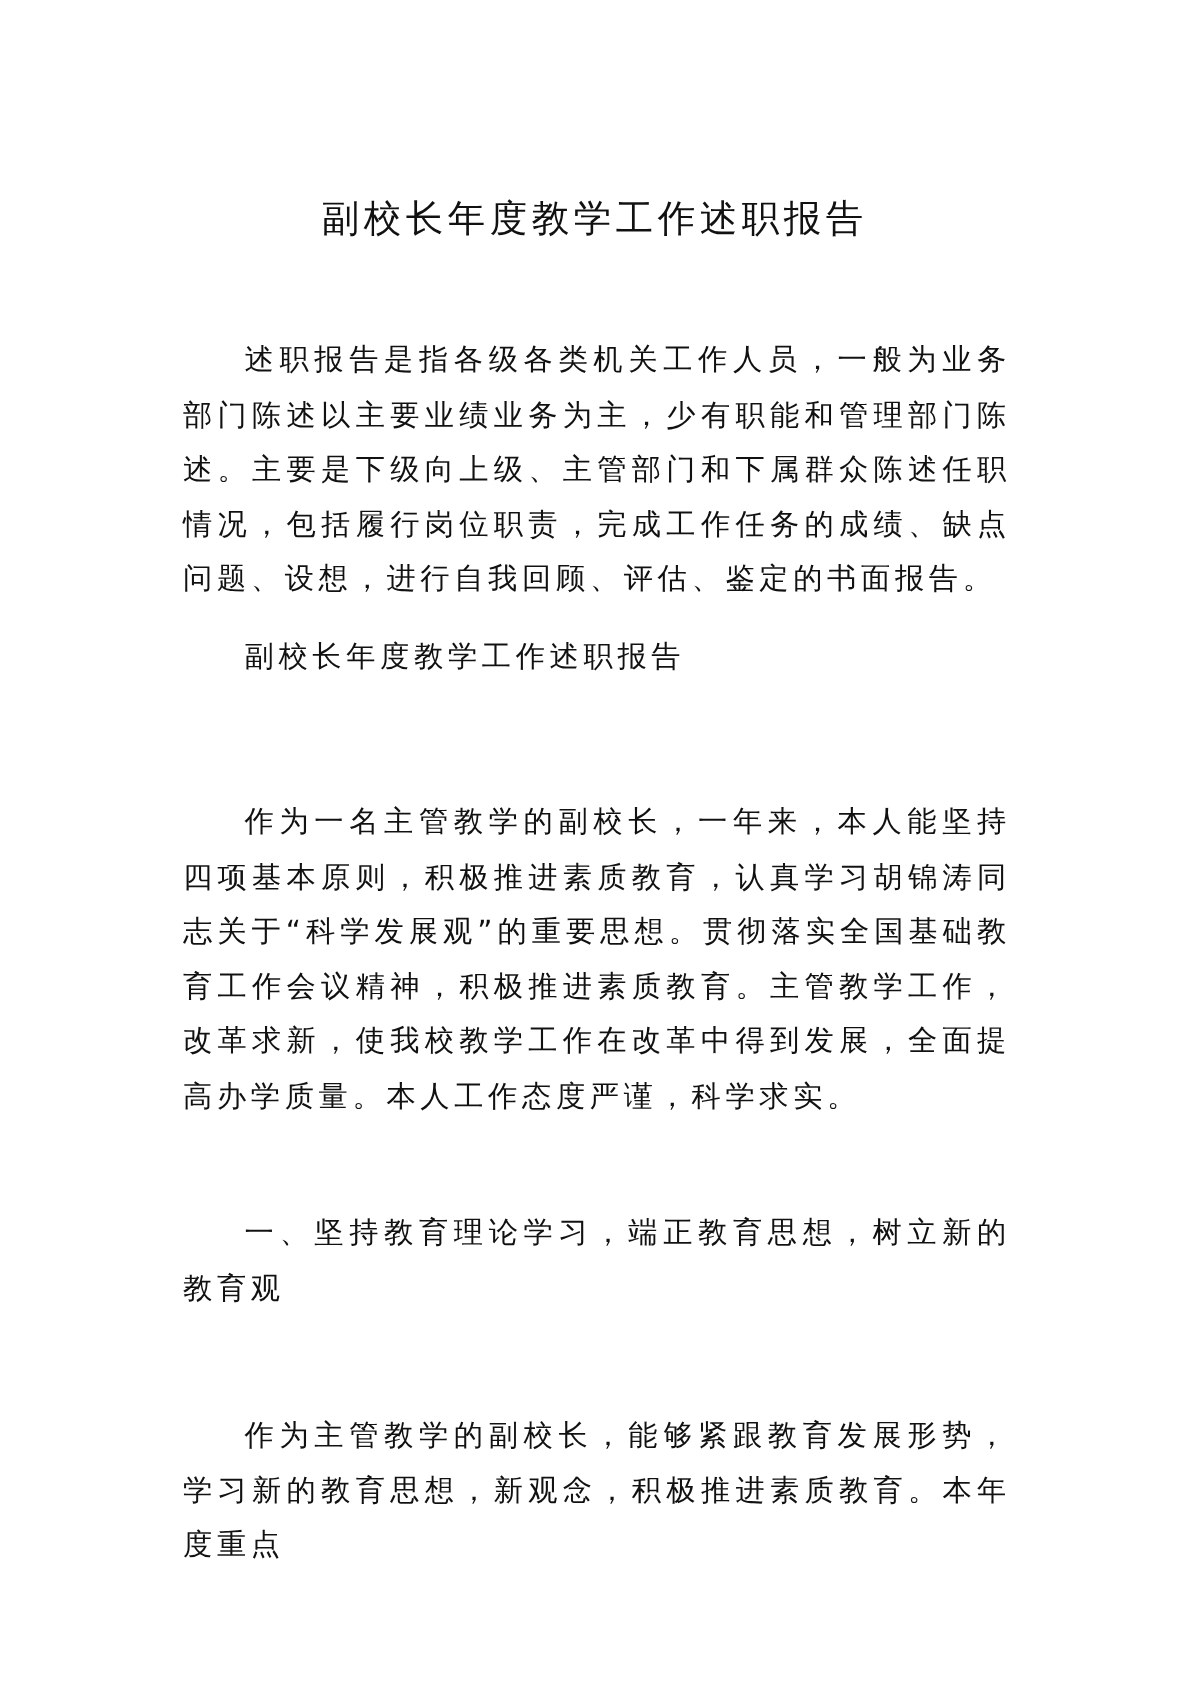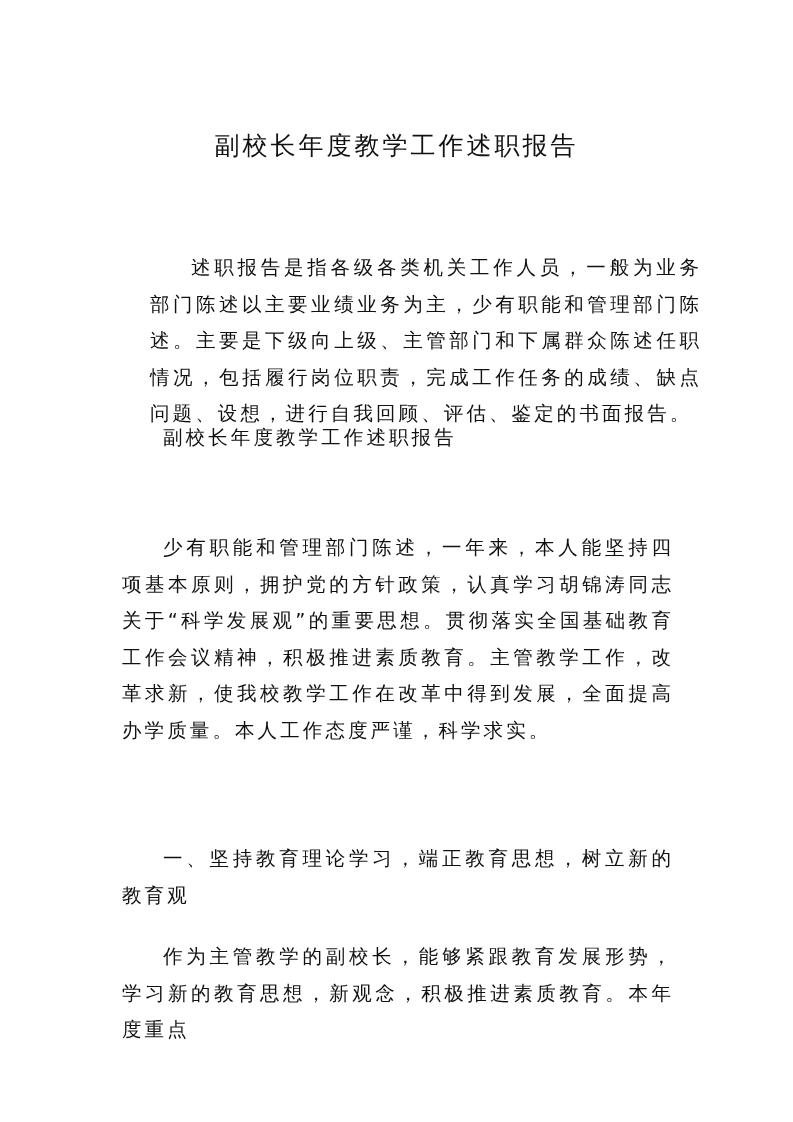--- a/index.html
+++ b/index.html
@@ -44,30 +44,30 @@
       font-size: 19.5px;
       line-height: 36.5px;
       letter-spacing: 3.1px;
       text-align: justify;
       text-indent: 41px;
       margin: 0;
       font-family: "DejaVu Sans", "Liberation Sans", sans-serif;
       color: #111111;
       word-break: break-all;
     }
-    .p1 { top: 250px; margin-left: 28px; }
+    .p1 { top: 222px; }
     .p2 { top: 420px; }
     .p3 { top: 530px; }
-    .p4 { top: 841px; }
+    .p4 { top: 804px; }
     .p5 { top: 939px; }
   </style>
 </head>
 <body>
 
 <div class="page">
   <h1 class="title">副校长年度教学工作述职报告</h1>
 
   <p class="body-text p1">述职报告是指各级各类机关工作人员，一般为业务部门陈述以主要业绩业务为主，少有职能和管理部门陈述。主要是下级向上级、主管部门和下属群众陈述任职情况，包括履行岗位职责，完成工作任务的成绩、缺点问题、设想，进行自我回顾、评估、鉴定的书面报告。</p>
   <p class="body-text p2">副校长年度教学工作述职报告</p>
-  <p class="body-text p3">少有职能和管理部门陈述，一年来，本人能坚持四项基本原则，拥护党的方针政策，认真学习胡锦涛同志关于“科学发展观”的重要思想。贯彻落实全国基础教育工作会议精神，积极推进素质教育。主管教学工作，改革求新，使我校教学工作在改革中得到发展，全面提高办学质量。本人工作态度严谨，科学求实。</p>
+  <p class="body-text p3">作为一名主管教学的副校长，一年来，本人能坚持四项基本原则，积极推进素质教育，认真学习胡锦涛同志关于“科学发展观”的重要思想。贯彻落实全国基础教育工作会议精神，积极推进素质教育。主管教学工作，改革求新，使我校教学工作在改革中得到发展，全面提高办学质量。本人工作态度严谨，科学求实。</p>
   <p class="body-text p4">一、坚持教育理论学习，端正教育思想，树立新的教育观</p>
   <p class="body-text p5">作为主管教学的副校长，能够紧跟教育发展形势，学习新的教育思想，新观念，积极推进素质教育。本年度重点</p>
 </div>
 
 </body></html>

